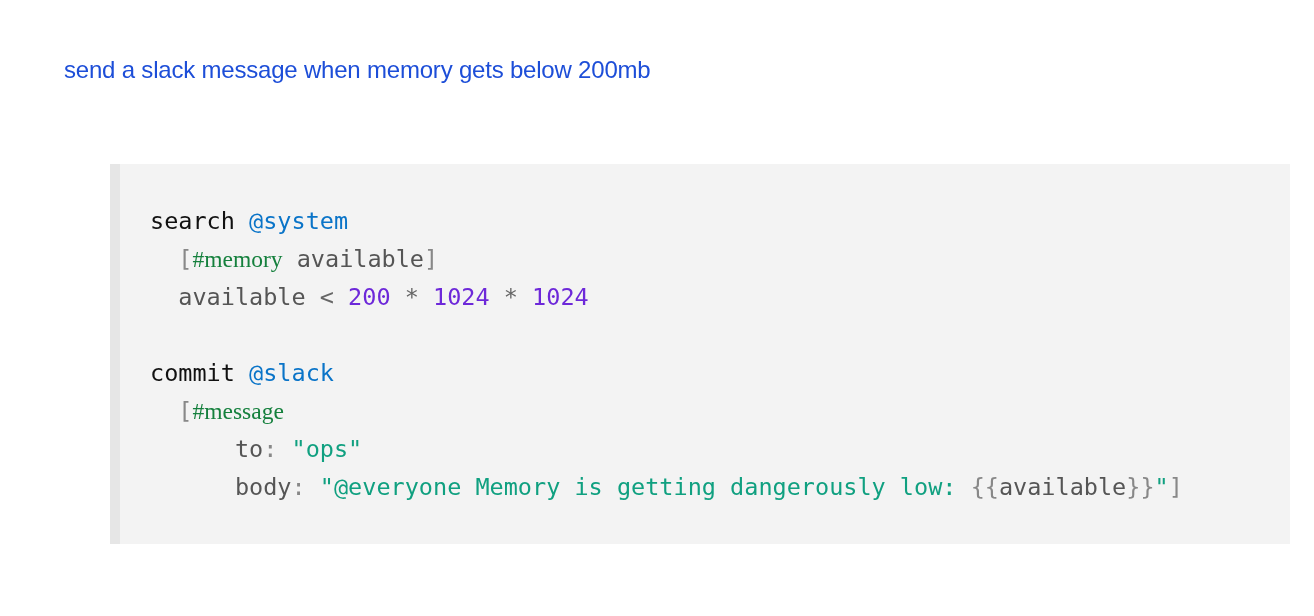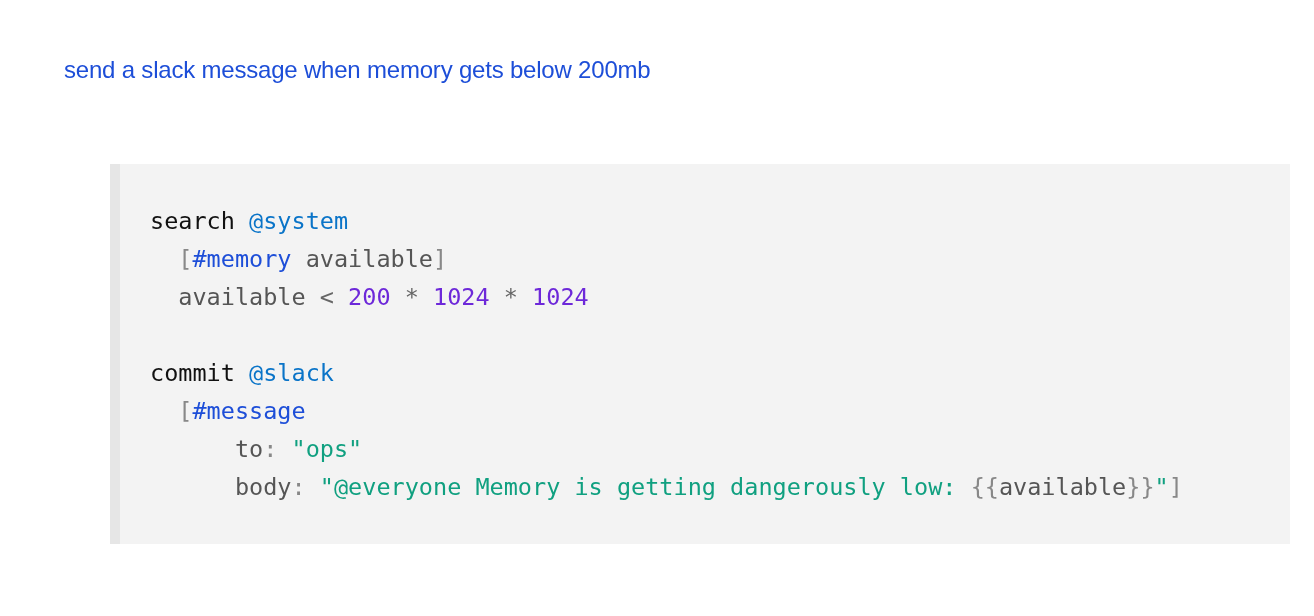--- a/index.html
+++ b/index.html
@@ -43,21 +43,21 @@
       margin: 0;
       font-family: "DejaVu Sans Mono", monospace;
       font-size: 23.5px;
       line-height: 38px;
       color: #555555;
       white-space: pre;
     }
     .code .line { display: block; height: 38px; }
     .kw { color: #111111; }
     .db { color: #0a74c8; }
-    .tag { color: #1d4ed8; }
+    .tag { color: #15803d; font-family: Liberation Serif, serif; }
     .br { color: #888888; }
     .attr { color: #555555; }
     .op { color: #666666; }
     .num { color: #6d28d9; }
     .str { color: #10a080; }
     .tpl { color: #888888; }
     .tplattr { color: #555555; }
   </style>
 </head>
 <body>

